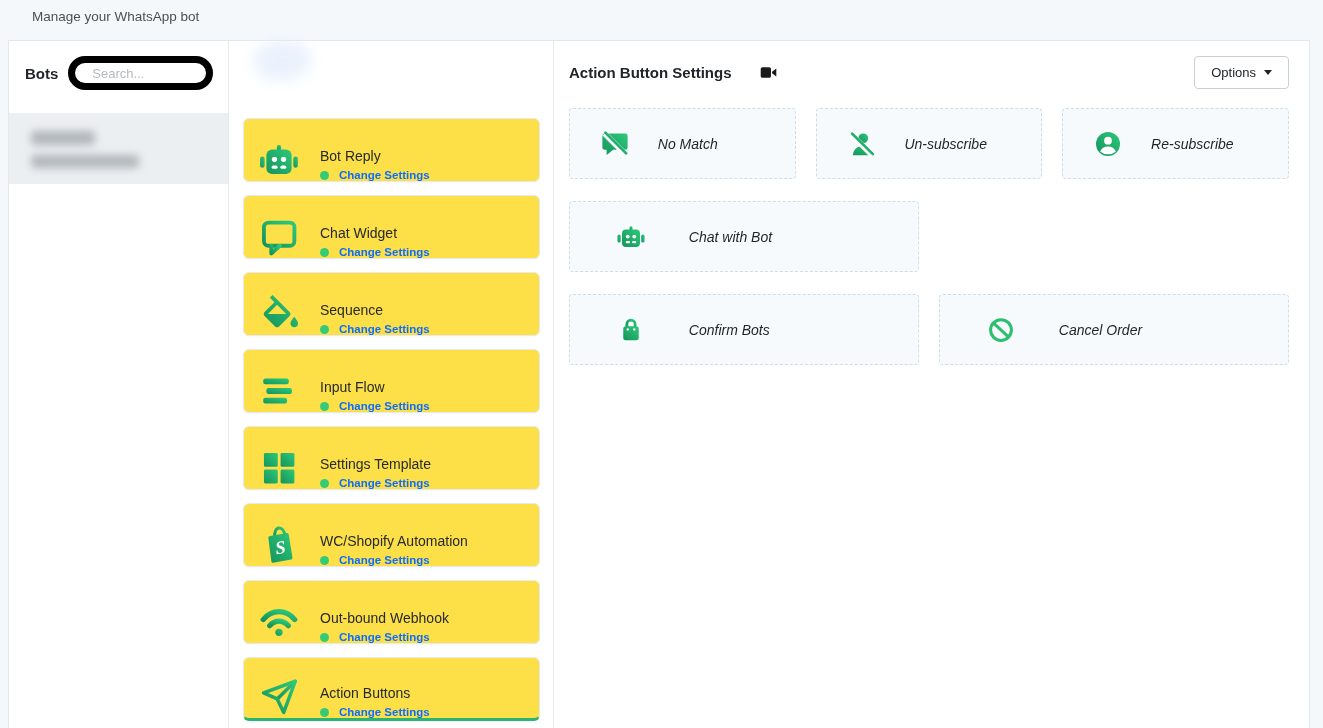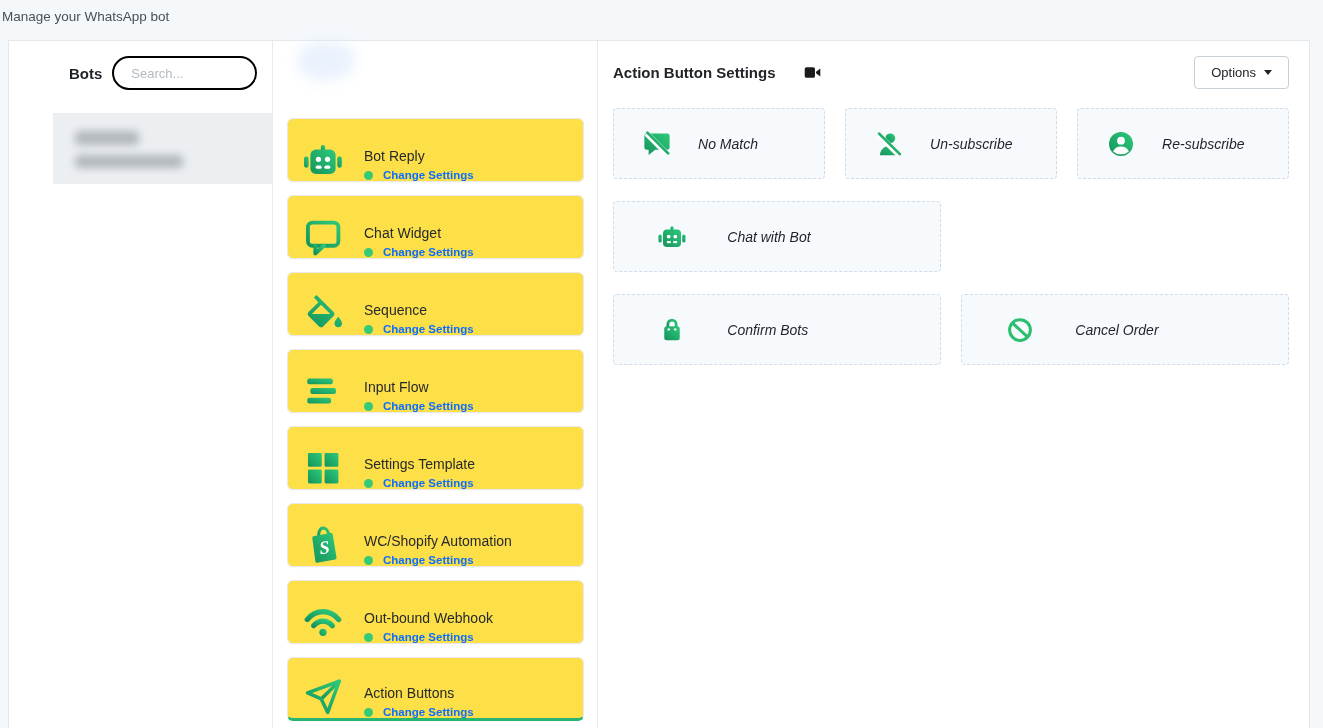--- a/index.html
+++ b/index.html
@@ -4,35 +4,34 @@
 <style>
   * { box-sizing: border-box; margin: 0; padding: 0; }
   html,body { width:1323px; height:728px; }
   body {
     font-family: "Liberation Sans", sans-serif;
     background:#f5f8fb;
     position:relative;
     overflow:hidden;
     color:#212529;
   }
-  .top-title { position:absolute; left:2px; top:9px; font-size:13.5px; color:#4a5056; }
+  .top-title { position:absolute; left:32px; top:9px; font-size:13.5px; color:#4a5056; }
 
   .main-panel {
     position:absolute; left:8px; top:40px; width:1302px; height:688px;
     background:#fff; border:1px solid #e3e8ec; border-bottom:none;
     display:flex;
-    padding-left:44px;
   }
 
   
   .sidebar { width:220px; border-right:1px solid #e8eaed; background:#fff; padding-top:15px; }
   .sidebar-head { display:flex; align-items:center; padding:0 15px 0 16px; }
   .sidebar-title { font-size:15px; font-weight:bold; color:#1f2329; }
   .search-input {
-    flex:1; margin-left:10px; height:34px; border:2px solid #000000; border-radius:17px;
+    flex:1; margin-left:10px; height:34px; border:7px solid #000000; border-radius:17px;
     padding:0 14px 0 17px; font-size:13px; outline:none; color:#495057; min-width:0;
     font-family:"Liberation Sans", sans-serif; background:#fff;
   }
   .search-input::placeholder { color:#b4bac0; }
   .bot-item { margin-top:23px; height:71px; background:#eceff2; position:relative; cursor:pointer; }
   .redact { position:absolute; background:#80878e; opacity:.55; border-radius:4px; filter:blur(4px); }
   .redact.name  { left:22px; top:18px; width:64px; height:14px; }
   .redact.phone { left:22px; top:42px; width:108px; height:13px; }
 
   

